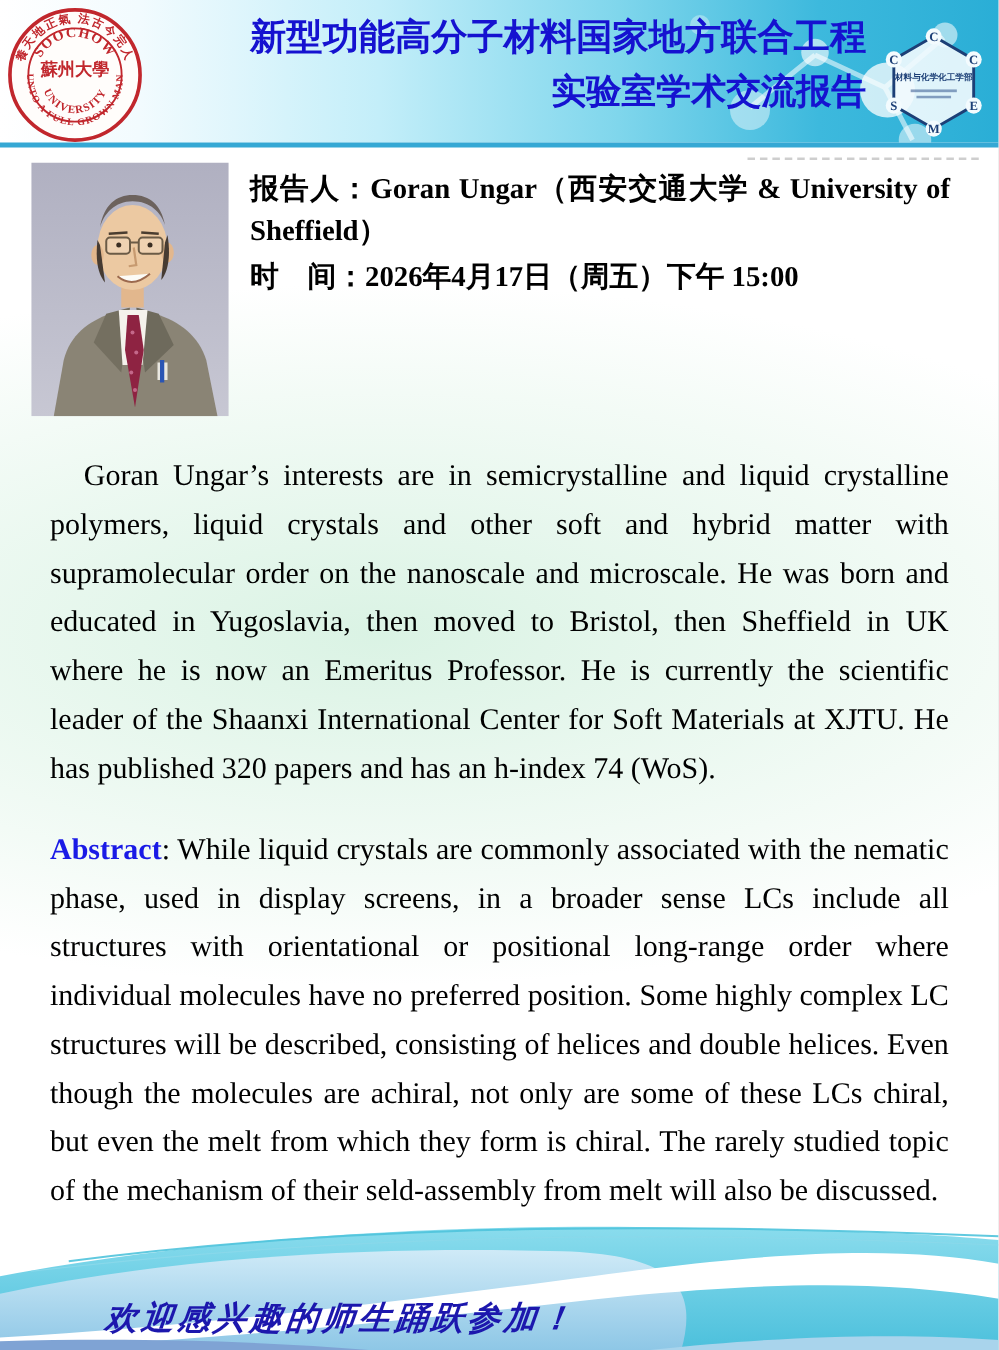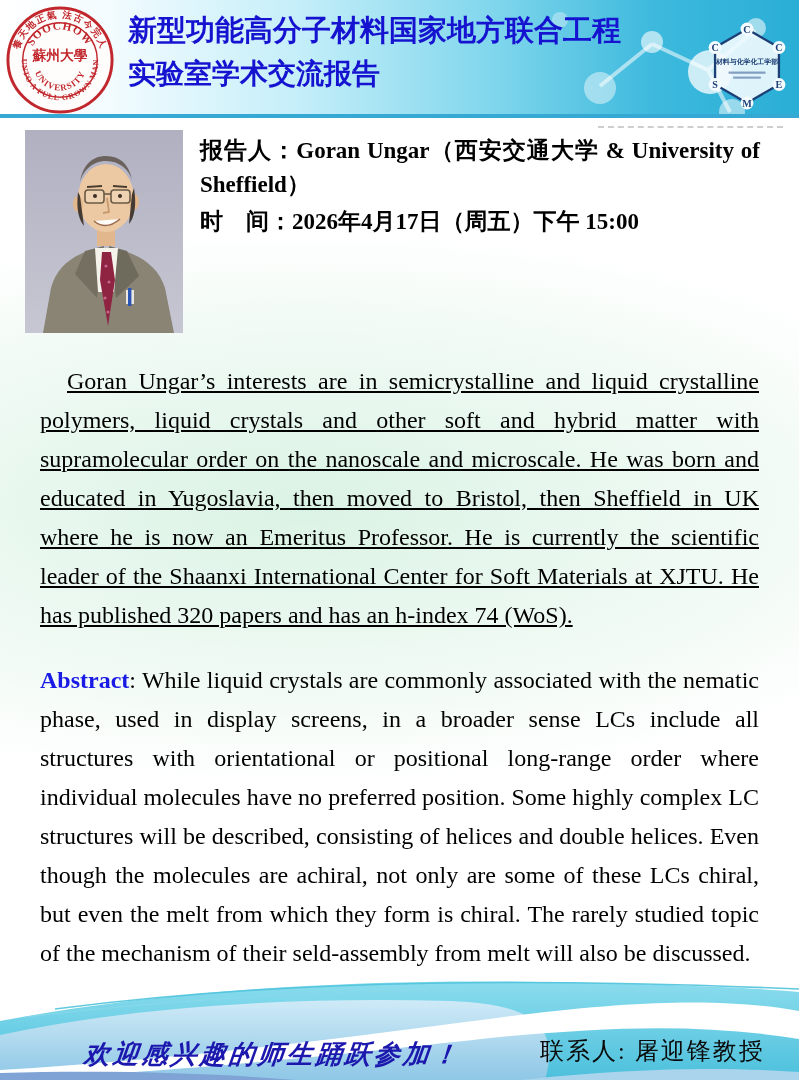--- a/index.html
+++ b/index.html
@@ -9,38 +9,38 @@
       radial-gradient(ellipse 920px 360px at 38% 47%, rgba(188,233,206,.55), rgba(214,241,224,.28) 55%, rgba(255,255,255,0) 78%),
       #ffffff;
     font-family:"Liberation Serif", serif;
   }
   
   .header{
     position:absolute;left:0;top:0;width:799px;height:114px;
     background:linear-gradient(90deg,#ffffff 0%,#f2fbfe 14%,#c3eef9 38%,#7fd6ec 62%,#3db9dd 82%,#2aaed6 100%);
     border-bottom:4px solid #35a8d4;
   }
-  .titles{position:absolute;left:128px;top:0;width:565px;height:114px;text-align:left;
+  .titles{position:absolute;left:128px;top:0;width:565px;height:114px;text-align:right;
     font-family:"Liberation Sans", sans-serif;font-weight:bold;color:#1512d0;}
   .title1{margin-top:13px;font-size:29px;line-height:34px;letter-spacing:0px;}
   .title2{margin-top:11px;font-size:28px;line-height:32px;font-family:Liberation Serif, serif;}
   .seal{position:absolute;left:5px;top:5px;width:110px;height:110px;}
   .hexlogo{position:absolute;left:700px;top:18px;width:94px;height:96px;}
   .mols{position:absolute;left:540px;top:0;width:260px;height:114px;pointer-events:none;}
   
   .dashes{position:absolute;left:598px;top:126px;width:185px;border-top:2px dashed #b4b4b4;opacity:.65;}
   
   .photo{position:absolute;left:25px;top:130px;width:158px;height:203px;}
   .info{position:absolute;left:200px;top:134px;width:578px;color:#000;
     font-weight:bold;font-size:23px;line-height:34px;text-align:justify;}
   .info p{margin:0 18px 3px 0;}
   
   .body-par{position:absolute;left:40px;width:719px;margin:0;color:#000;
     font-size:24px;line-height:39px;text-align:justify;z-index:2;}
-  .bio{top:362px;text-indent:27px;text-decoration:underline;}
+  .bio{top:362px;text-indent:27px;}
   .abstract{top:617px;margin-top:44px;}
   .abs-label{color:#1a1ae6;font-weight:bold;}
   
   .footer-svg{position:absolute;left:0;top:955px;width:799px;height:125px;z-index:1;}
   .welcome{position:absolute;left:84px;top:1037px;z-index:3;
     font-size:26px;font-weight:bold;font-style:italic;color:#1c17ad;
     letter-spacing:3px;transform:skewX(-6deg);}
   .contact{position:absolute;left:540px;top:1035px;z-index:3;
     font-size:24px;color:#0a0a0a;letter-spacing:2px;}
 </style>
@@ -202,15 +202,14 @@
 
     <path d="M0,118 C110,115 210,118 295,125 L0,125 Z" fill="#7fa3d4"></path>
 
     <path d="M520,125 C640,112 730,112 799,117 L799,125 Z" fill="#a9d4ec"></path>
 
     <path d="M55,54 C300,22 560,24 799,34" fill="none" stroke="#4fc3dc" stroke-width="1.6" opacity="0.9"></path>
     <path d="M25,62 C300,29 560,31 799,41" fill="none" stroke="#8ad8ea" stroke-width="1" opacity="0.9"></path>
   </svg>
 
   <div class="welcome">欢迎感兴趣的师生踊跃参加！</div>
-  <div class="contact">联系人: 屠迎锋教授</div>
 
 </div>
 
 </body></html>

